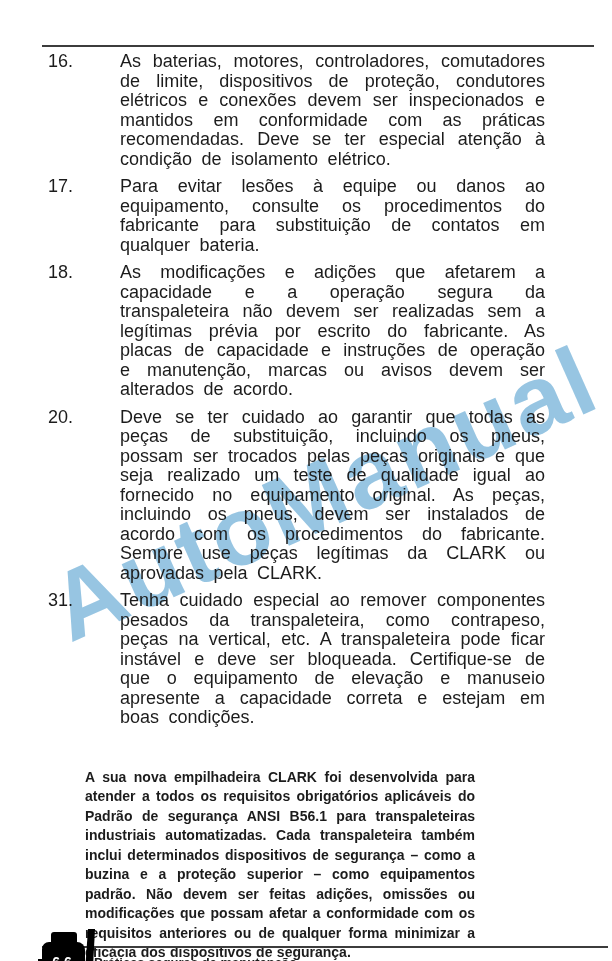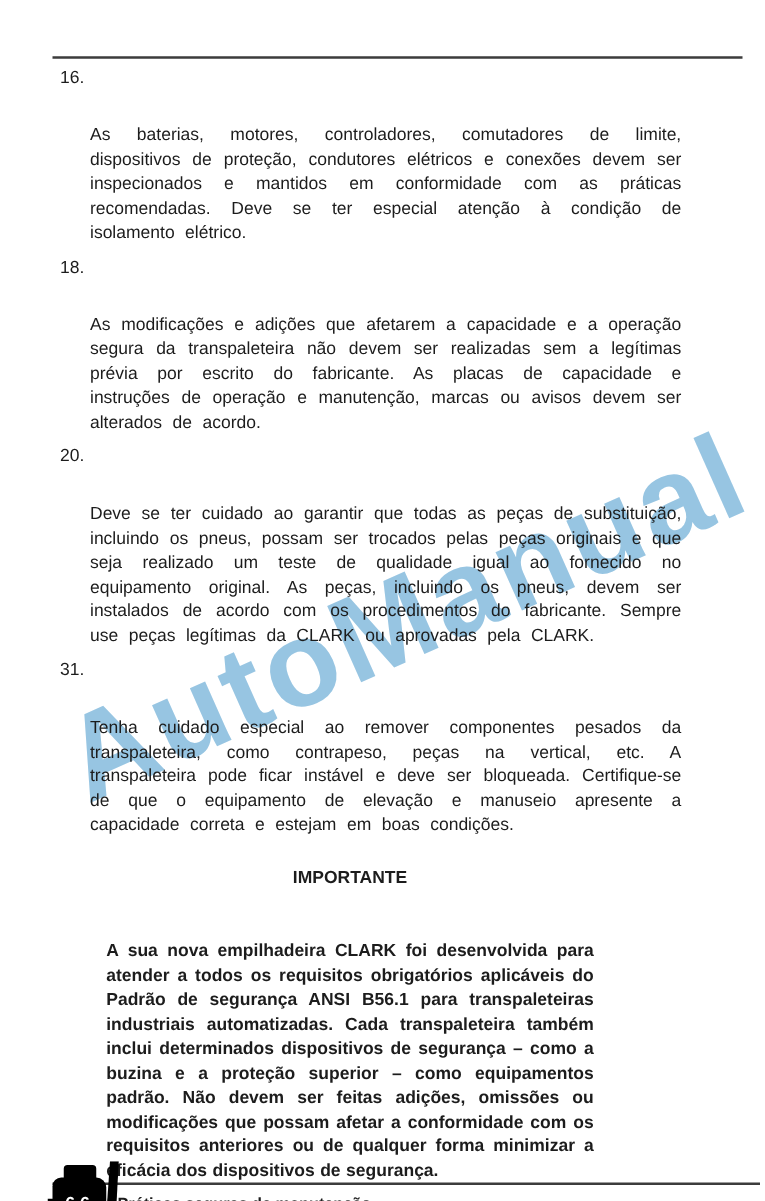--- a/index.html
+++ b/index.html
@@ -45,32 +45,32 @@
     background: #3c3c3c;
   }
 
   .content {
     margin: 5px 67px 0 48px; 
   }
 
   .list-item {
     display: flex;
     margin-bottom: 8px;
-    font-size: 14px;
+    font-size: 18px;
     line-height: 19.5px;
+    gap: 48px;
   }
   .item-num {
     width: 24px;
     flex-shrink: 0;
   }
   .item-text {
     flex: 1;
     text-align: justify;
     word-spacing: 4.5px;
-    margin-top: 46px;
   }
 
   .important {
     margin-left: 37px;  
     width: 390px;
     margin-top: 22px;
     font-weight: bold;
     font-size: 14px;
     line-height: 19.5px;
   }
@@ -121,39 +121,42 @@
 
   <div class="rule-top"></div>
 
   <div class="content">
 
     <div class="list-item">
       <span class="item-num">16.</span>
       <span class="item-text">As baterias, motores, controladores, comutadores de limite, dispositivos de proteção, condutores elétricos e conexões devem ser inspecionados e mantidos em conformidade com as práticas recomendadas. Deve se ter especial atenção à condição de isolamento elétrico.</span>
     </div>
 
+    <div class="list-item">
+      <span class="item-num">17.</span>
+      <span class="item-text">Para evitar lesões à equipe ou danos ao equipamento, consulte os procedimentos do fabricante para substituição de contatos em qualquer bateria.</span>
+    </div>
 
 
     <div class="list-item">
       <span class="item-num">18.</span>
       <span class="item-text">As modificações e adições que afetarem a capacidade e a operação segura da transpaleteira não devem ser realizadas sem a legítimas prévia por escrito do fabricante. As placas de capacidade e instruções de operação e manutenção, marcas ou avisos devem ser alterados de acordo.</span>
     </div>
 
     <div class="list-item">
       <span class="item-num">20.</span>
       <span class="item-text">Deve se ter cuidado ao garantir que todas as peças de substituição, incluindo os pneus, possam ser trocados pelas peças originais e que seja realizado um teste de qualidade igual ao fornecido no equipamento original. As peças, incluindo os pneus, devem ser instalados de acordo com os procedimentos do fabricante. Sempre use peças legítimas da CLARK ou aprovadas pela CLARK.</span>
     </div>
 
     <div class="list-item">
       <span class="item-num">31.</span>
       <span class="item-text">Tenha cuidado especial ao remover componentes pesados da transpaleteira, como contrapeso, peças na vertical, etc. A transpaleteira pode ficar instável e deve ser bloqueada. Certifique-se de que o equipamento de elevação e manuseio apresente a capacidade correta e estejam em boas condições.</span>
     </div>
 
     <div class="important">
-      <div class="important-heading">IMPORTANTE</div>
       <div class="important-body">A sua nova empilhadeira CLARK foi desenvolvida para atender a todos os requisitos obrigatórios aplicáveis do Padrão de segurança ANSI B56.1 para transpaleteiras industriais automatizadas. Cada transpaleteira também inclui determinados dispositivos de segurança – como a buzina e a proteção superior – como equipamentos padrão. Não devem ser feitas adições, omissões ou modificações que possam afetar a conformidade com os requisitos anteriores ou de qualquer forma minimizar a eficácia dos dispositivos de segurança.</div>
     </div>
 
   </div>
 
   <div class="footer-rule"></div>
 
   <svg class="footer-icon" viewBox="0 0 64 64" xmlns="http://www.w3.org/2000/svg" aria-hidden="true">
 
     <rect x="13" y="3" width="26" height="16" rx="3" fill="#000000"></rect>

